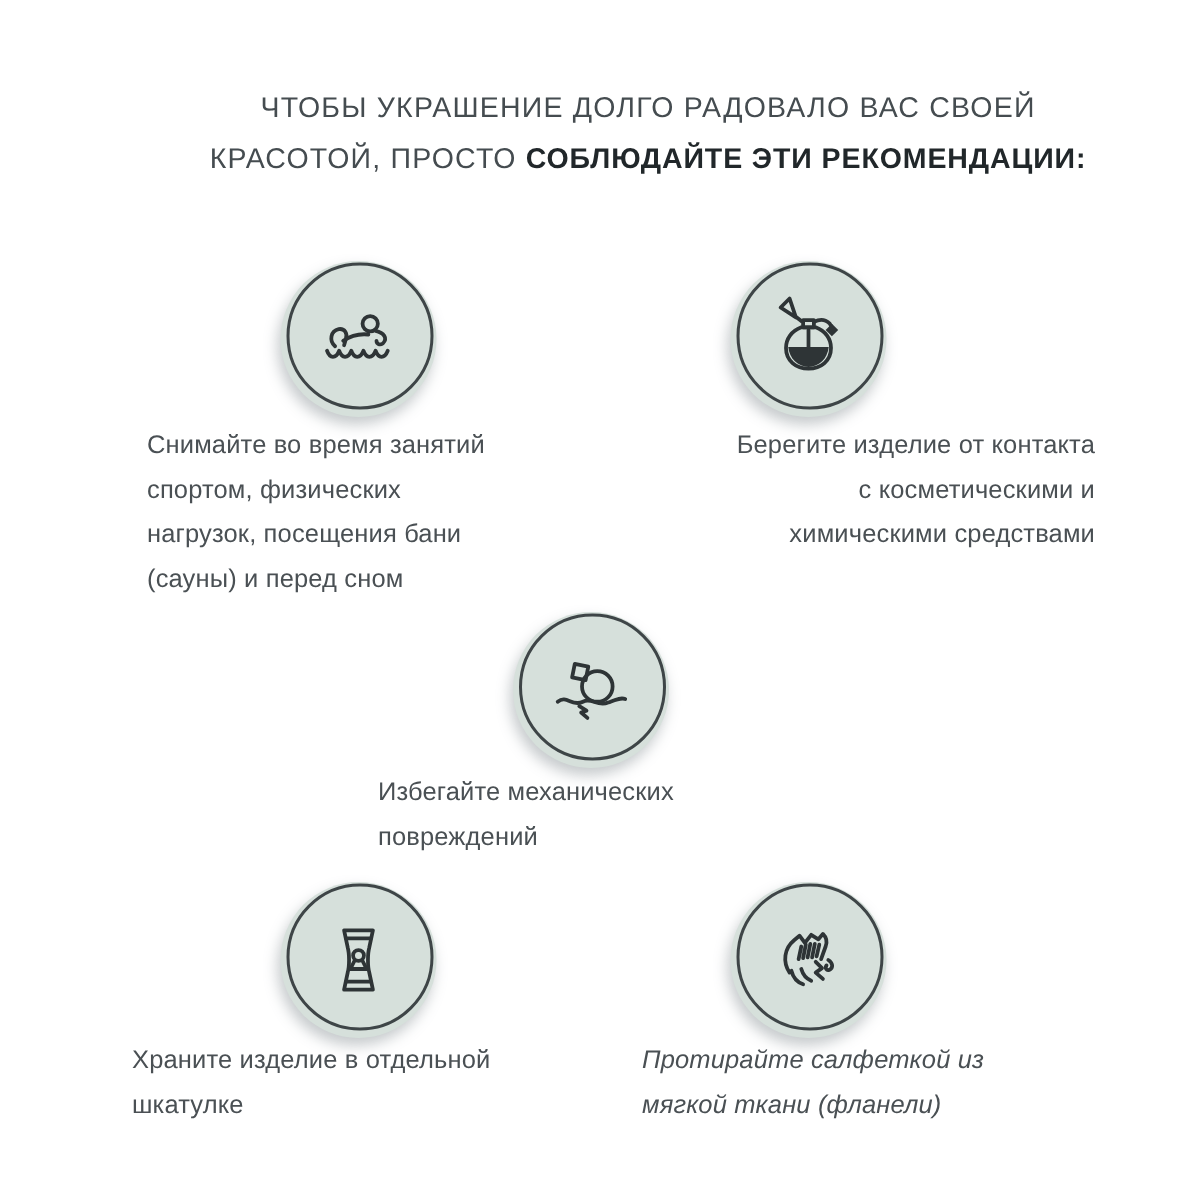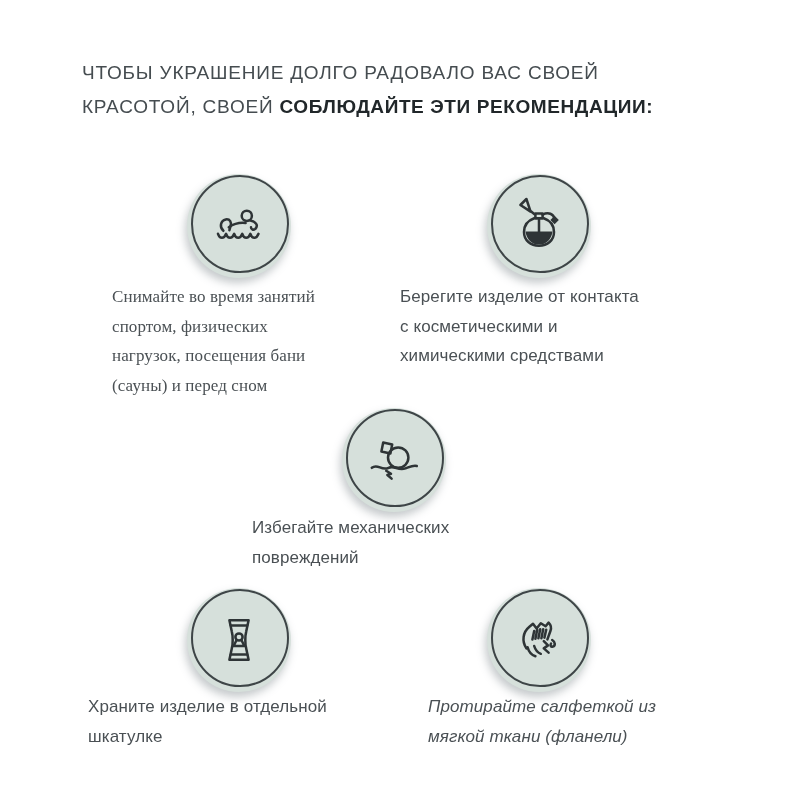--- a/index.html
+++ b/index.html
@@ -1,53 +1,53 @@
 <!DOCTYPE html>
 <html><head>
 <meta charset="utf-8">
 <style>
   html,body{margin:0;padding:0;background:#ffffff;}
   body{width:800px;height:800px;font-family:"Liberation Sans","DejaVu Sans",sans-serif;}
   .canvas{position:relative;width:800px;height:800px;background:#ffffff;overflow:hidden;}
 
-  .header{position:absolute;left:82px;top:56px;margin:0;width:680px;
+  .header{position:absolute;left:92px;top:56px;margin:0;width:680px;
           font-size:19px;font-weight:400;line-height:33.5px;letter-spacing:0.8px;
-          color:#454c50;}
+          color:#454c50;text-align:center;}
   .header strong{font-weight:700;color:#21272a;letter-spacing:0.6px;}
 
   .circle{position:absolute;width:104px;height:104px;border-radius:50%;
           background:#d6e0db;box-shadow:-2px 5px 9px rgba(128,138,141,0.45);}
   .ring{position:absolute;left:4px;top:1px;width:94px;height:94px;
         border:2px solid #3e4547;border-radius:50%;}
   .icon{position:absolute;left:50%;top:50%;transform:translate(-50%,-50%);
         width:60px;height:60px;}
   .icon path,.icon circle,.icon rect{fill:none;stroke:#2e3436;stroke-width:4.2;
         stroke-linecap:round;stroke-linejoin:round;}
   .icon .fill{fill:#2e3436;stroke:none;}
 
   .c1{left:187px;top:174px;}
   .c2{left:487px;top:174px;}
   .c3{left:342px;top:408px;}
   .c4{left:187px;top:588px;}
   .c5{left:487px;top:588px;}
 
   .txt{position:absolute;margin:0;font-size:17px;line-height:29.5px;
        color:#4a5054;letter-spacing:0.1px;}
-  .t1{left:112px;top:282px;width:310px;font-family:Liberation Serif, serif;}
-  .t2{left:400px;top:282px;width:330px;}
+  .t1{left:98px;top:282px;width:310px;}
+  .t2{left:400px;top:282px;width:330px;text-align:right;}
   .t3{left:252px;top:513px;width:300px;}
   .t4{left:88px;top:692px;width:330px;}
   .t5{left:428px;top:692px;width:310px;font-style:italic;}
 </style>
 </head>
 <body>
 
 <div class="canvas">
 
-  <h1 class="header"><span>ЧТОБЫ УКРАШЕНИЕ ДОЛГО РАДОВАЛО ВАС СВОЕЙ</span><br><span>КРАСОТОЙ, СВОЕЙ </span><strong>СОБЛЮДАЙТЕ ЭТИ РЕКОМЕНДАЦИИ:</strong></h1>
+  <h1 class="header"><span>ЧТОБЫ УКРАШЕНИЕ ДОЛГО РАДОВАЛО ВАС СВОЕЙ</span><br><span>КРАСОТОЙ, ПРОСТО </span><strong>СОБЛЮДАЙТЕ ЭТИ РЕКОМЕНДАЦИИ:</strong></h1>
 
   <div class="circle c1">
     <span class="ring"></span>
     <svg class="icon" viewBox="0 0 100 100">
       <circle cx="63" cy="33" r="8.5"></circle>
       <path d="M24 58 C17 52 19 41 28 39 C35 38 38 44 36 50 L34 57"></path>
       <path d="M33 52 C42 46 52 44 61 45"></path>
       <path d="M69 41 C78 43 83 49 77 55 C74 57 70 56 70 52"></path>
       <path d="M15 63 c3 9 10 9 13.5 0 c3 9 10 9 13.5 0 c3 9 10 9 13.5 0 c3 9 10 9 13.5 0 c3 9 10 9 13.5 0"></path>
     </svg>

